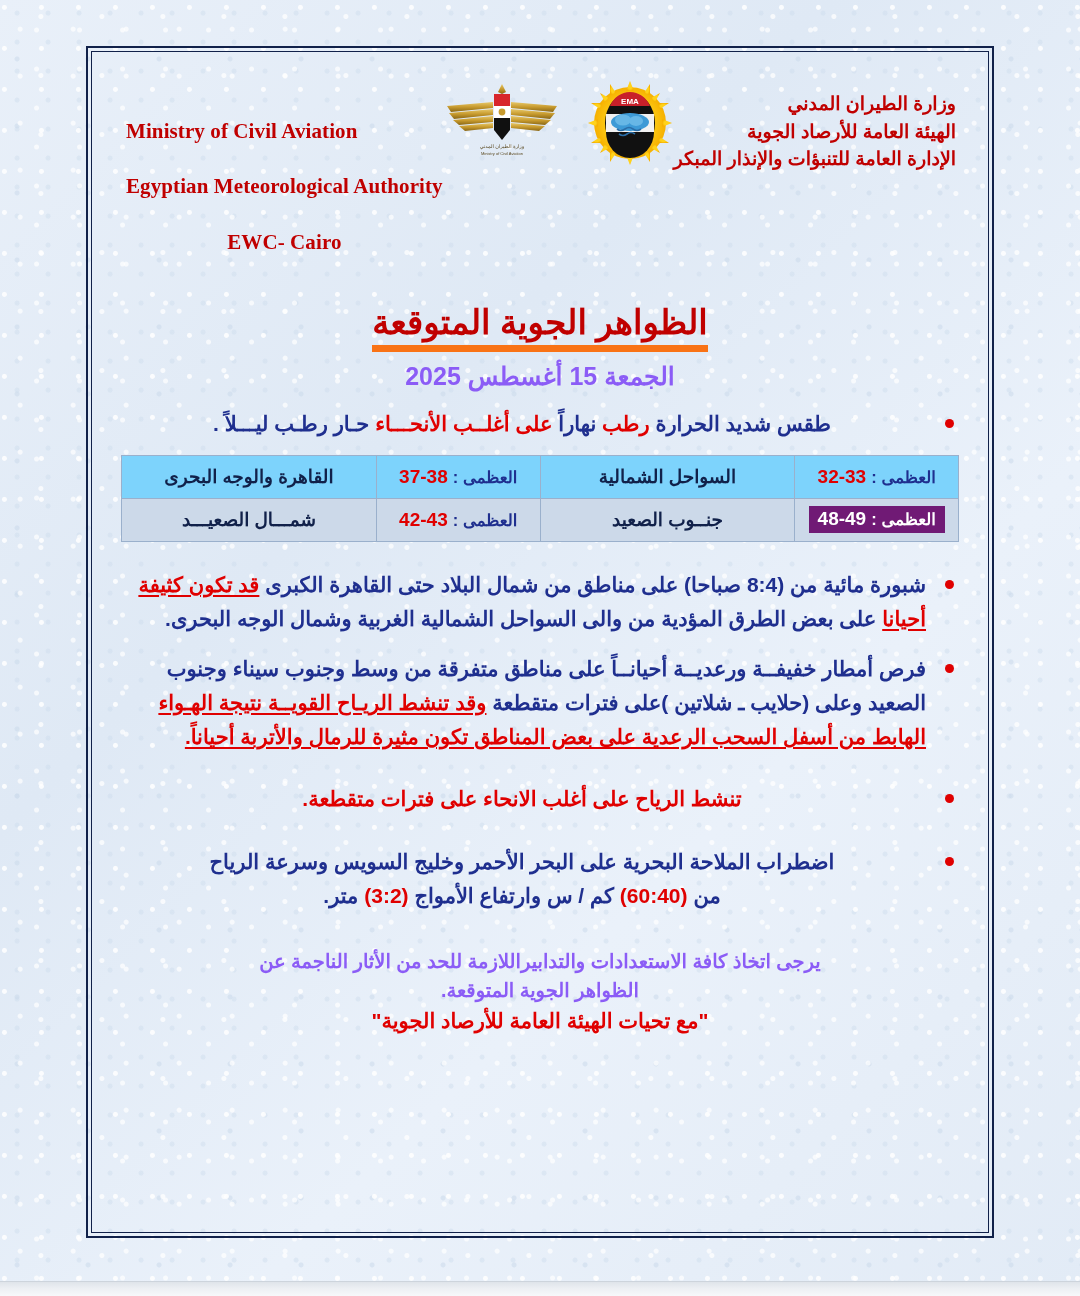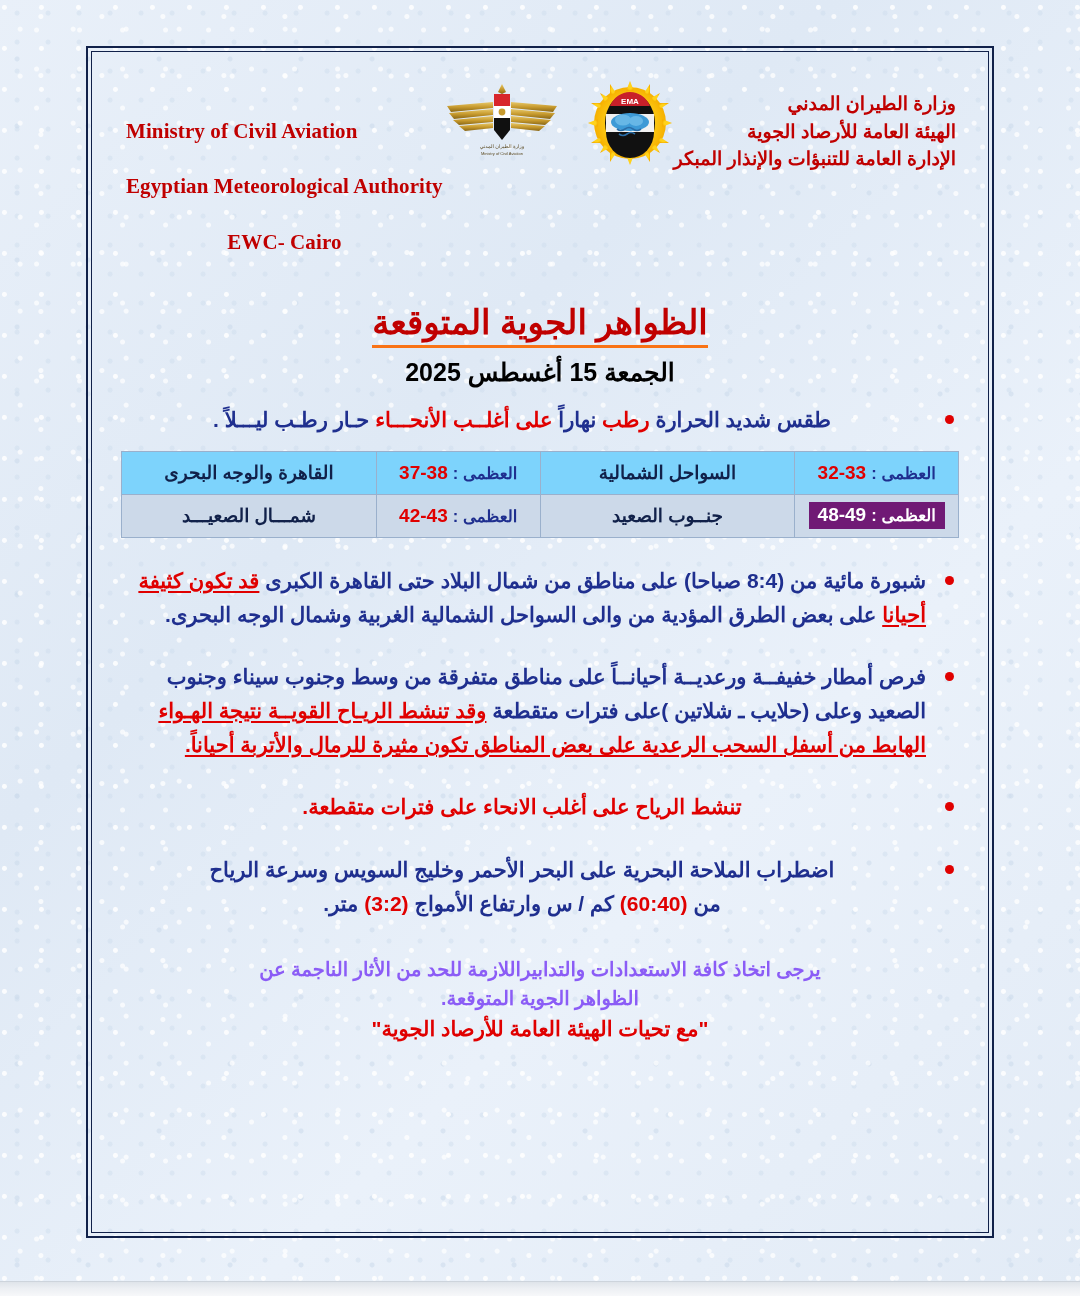--- a/index.html
+++ b/index.html
@@ -79,28 +79,28 @@
   }
   .logos{display:flex;align-items:flex-start;gap:26px;padding-top:4px;text-align:center;}
   .logo-wings{width:118px;height:78px;}
   .logo-ema{width:86px;height:86px;}
   
   .title-block{text-align:center;margin-top:18px;}
   .doc-title{
     font-family:"Liberation Sans", sans-serif;
     color:#c00000;font-weight:bold;font-size:34px;
     display:inline-block;
-    border-bottom:3px solid #f97316;
+    border-bottom:7px solid #f97316;
     padding-bottom:2px;
     line-height:1.2;
   }
   .doc-date{
     margin-top:10px;
     font-family:"Liberation Sans", sans-serif;
-    color:#000000;font-weight:bold;font-size:25px;
+    color:#8b5cf6;font-weight:bold;font-size:25px;
   }
   
   .bullets{margin-top:16px;}
   .bullet{
     position:relative;
     padding-right:36px;
     margin-bottom:4px;
     font-family:"Liberation Sans", sans-serif;
     font-weight:bold;
     font-size:21px;
@@ -304,21 +304,21 @@
         </tr>
       </tbody>
     </table>
 
     <div class="bullet justify" style="margin-top:26px;">
       <span class="b-blue">شبورة مائية من (8:4 صباحا) على مناطق من شمال البلاد حتى القاهرة الكبرى</span>
       <span class="u-red">قد تكون كثيفة أحيانا</span>
       <span class="b-blue">على بعض الطرق المؤدية من والى السواحل الشمالية الغربية وشمال الوجه البحرى.</span>
     </div>
 
-    <div class="bullet justify" style="margin-top:28px;">
+    <div class="bullet justify" style="margin-top:16px;">
       <span class="b-blue">فرص أمطار خفيفــة ورعديــة أحيانــاً على مناطق  متفرقة من وسط وجنوب سيناء وجنوب الصعيد وعلى (حلايب ـ شلاتين )على فترات متقطعة</span>
       <span class="u-red">وقد تنشط الريـاح القويــة نتيجة الهـواء الهابط من أسفل السحب الرعدية على بعض المناطق تكون مثيرة للرمال والأتربة أحياناً.</span>
     </div>
 
     <div class="bullet" style="margin-top:28px;">
       <span class="b-red">تنشط الرياح على أغلب الانحاء على فترات متقطعة.</span>
     </div>
 
     <div class="bullet" style="margin-top:29px;">
       <span class="b-blue">اضطراب الملاحة البحرية على البحر الأحمر وخليج السويس وسرعة الرياح</span>

